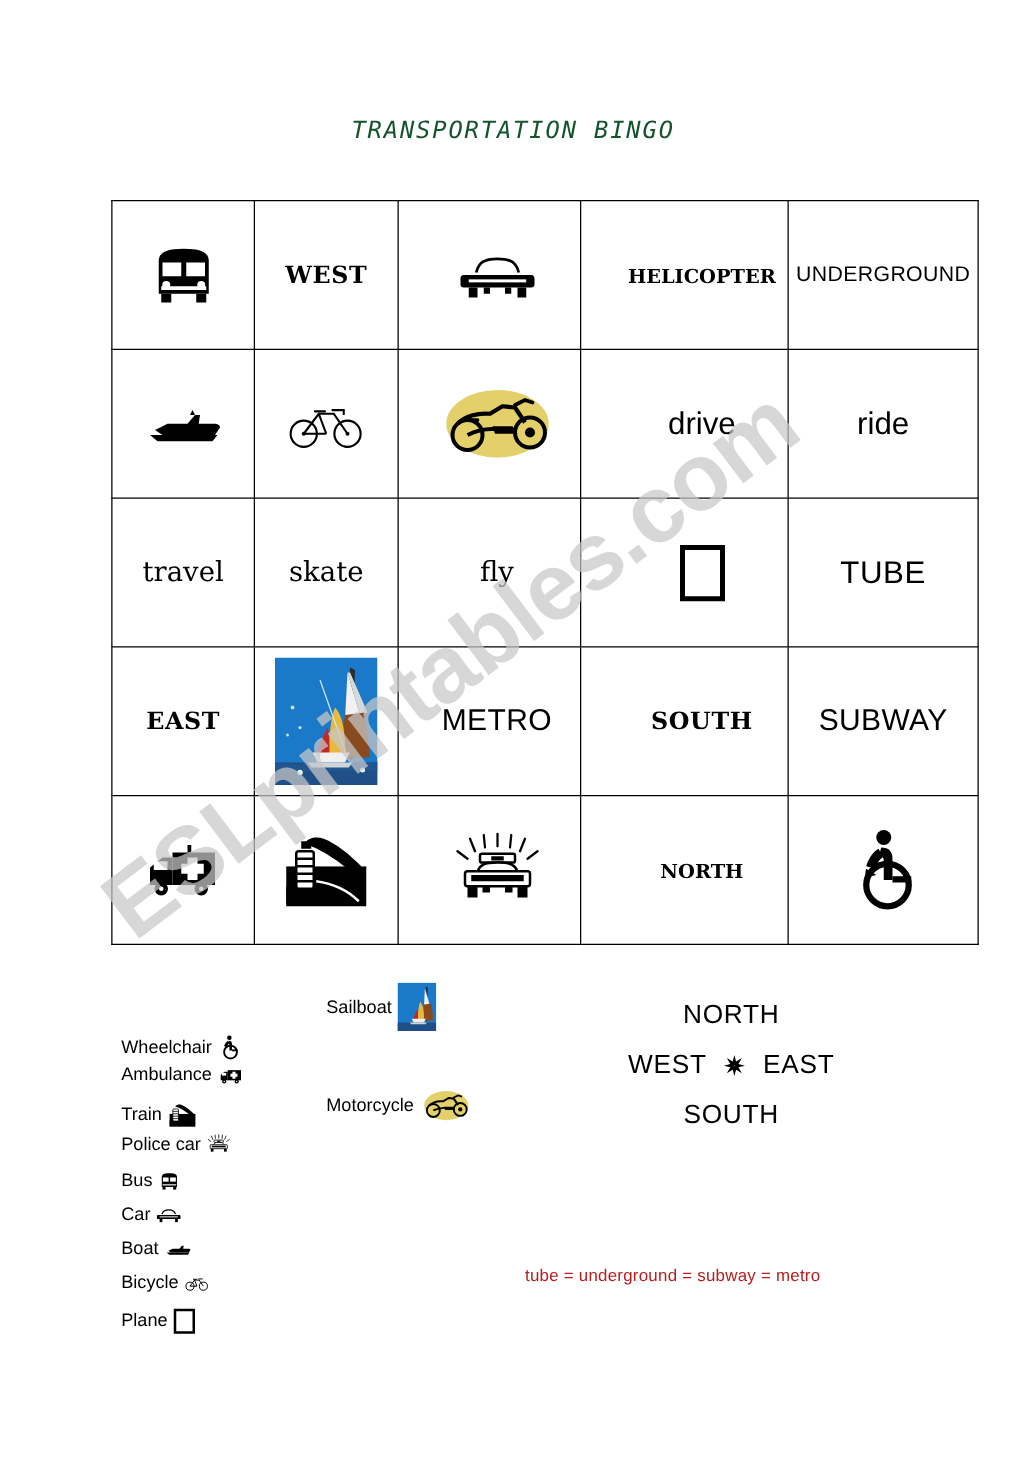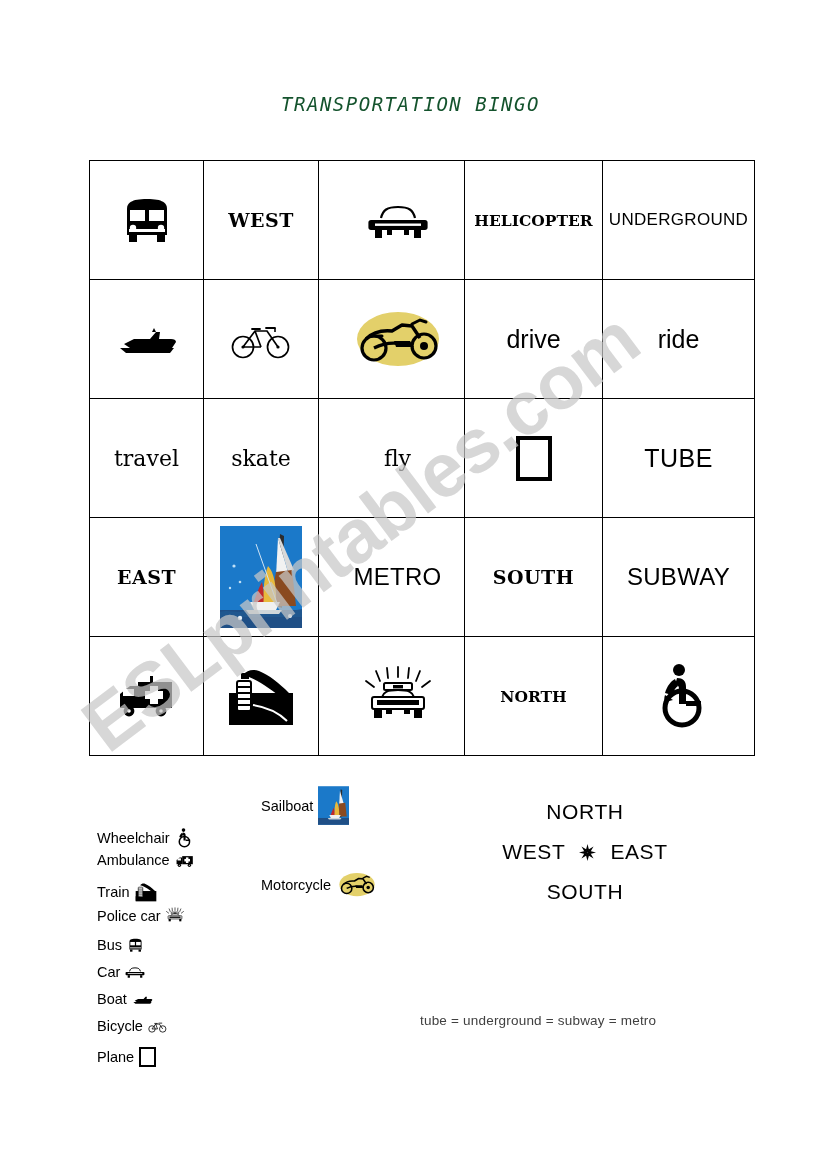--- a/index.html
+++ b/index.html
@@ -71,21 +71,21 @@
     border: 1px solid #000000;
     height: 118px;
     text-align: center;
     vertical-align: middle;
     padding: 0;
     overflow: hidden;
   }
   #bingo-grid td.c0 { width: 113px; }
   #bingo-grid td.c1 { width: 114px; }
   #bingo-grid td.c2 { width: 133px; padding-left: 12px; }
-  #bingo-grid td.c3 { width: 137px; }
+  #bingo-grid td.c3 { width: 137px; padding-left: 28px; }
   #bingo-grid td.c4 { width: 151px; }
 
   .cell-inner {
     display: flex;
     align-items: center;
     justify-content: center;
     height: 118px;
   }
 
   
@@ -209,21 +209,21 @@
   }
 
   
   #bottom-note {
     position: absolute;
     left: 420px;
     top: 1013px;
     font-family: "Liberation Sans", sans-serif;
     font-size: 13.5px;
     font-weight: 300;
-    color: #404040;
+    color: #b91c1c;
     letter-spacing: 0.2px;
     z-index: 10;
   }
 </style>
 </head>
 <body>
 
 <div id="title">TRANSPORTATION BINGO</div>
 
 <table id="bingo-grid">

